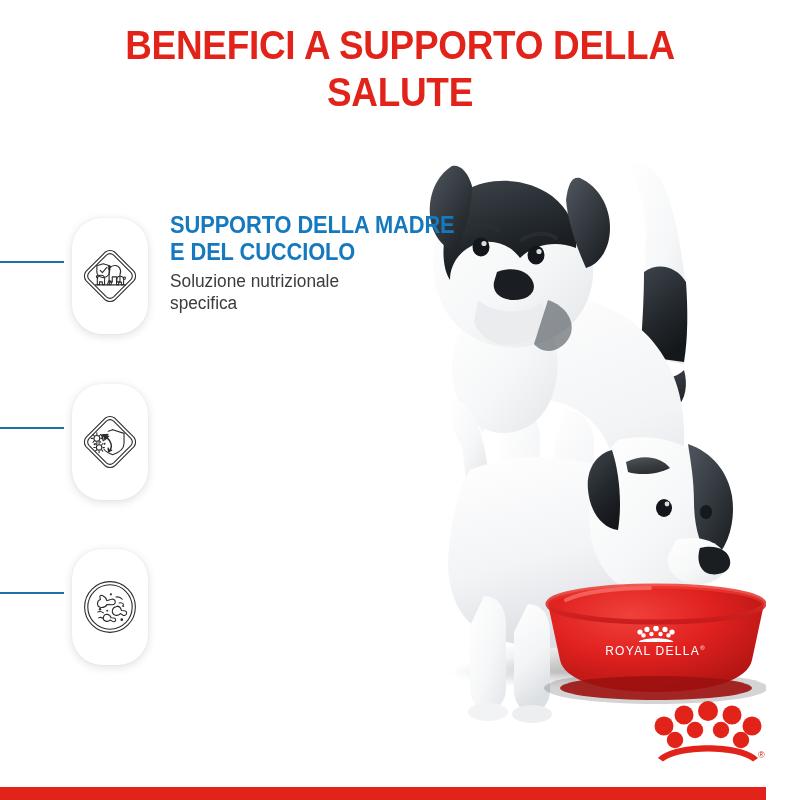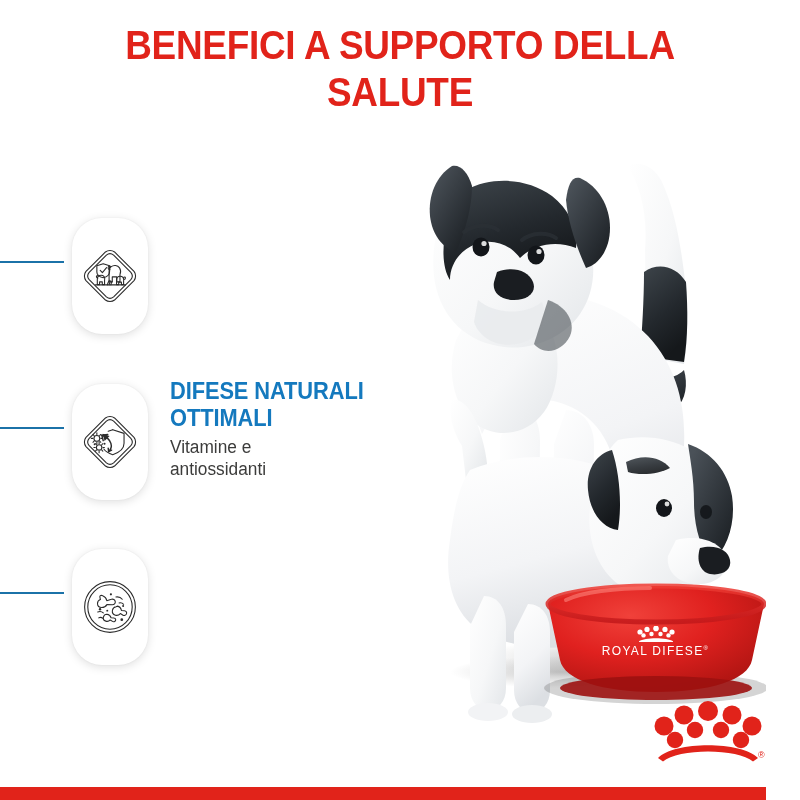--- a/index.html
+++ b/index.html
@@ -363,20 +363,26 @@
 
             <path d="M24.5 18.5 L31.5 20.8 L31.5 27.5 C31.5 30.8 28.8 32.8 24.5 34 C20.2 32.8 17.5 30.8 17.5 27.5 L17.5 20.8 Z"></path>
             <path d="M21.2 25.8 L23.6 28.3 L28.2 22.8"></path>
 
             <path d="M29 41.8 C29.6 39.6 30.4 38 31.3 36.8 M31 41.8 C31.4 39.8 32 38.4 32.8 37.2 M33 41.8 C33.2 40.2 33.6 39 34.2 38"></path>
             <path d="M16 41.8 L49 41.8"></path>
           </g>
         </svg>
       </span>
     </div>
+    <div class="benefit-text">
+      <div class="benefit-title">SUPPORTO DELLA MADRE
+E DEL CUCCIOLO</div>
+      <div class="benefit-sub">Soluzione nutrizionale
+specifica</div>
+    </div>
   </div>
 
   <div class="benefit b1">
     <div class="lead-line"></div>
     <div class="icon-card">
       <span class="glyph">
         <svg viewBox="0 0 64 64" xmlns="http://www.w3.org/2000/svg">
           <g fill="none" stroke="#2b2b2b" stroke-width="1.2" stroke-linejoin="round" stroke-linecap="round">
             <path d="M27 5.5 C29.8 3.2 34.2 3.2 37 5.5 L58.5 27 C60.8 29.8 60.8 34.2 58.5 37 L37 58.5 C34.2 60.8 29.8 60.8 27 58.5 L5.5 37 C3.2 34.2 3.2 29.8 5.5 27 Z"></path>
             <path d="M28 9 C30.3 7.1 33.7 7.1 36 9 L55 28 C56.9 30.3 56.9 33.7 55 36 L36 55 C33.7 56.9 30.3 56.9 28 55 L9 36 C7.1 33.7 7.1 30.3 9 28 Z"></path>
@@ -392,26 +398,20 @@
 
             <circle cx="17.5" cy="28" r="3.2"></circle>
             <path d="M17.5 23.6 L17.5 21.9 M17.5 32.4 L17.5 34.1 M13.1 28 L11.4 28 M21.9 28 L23.6 28 M14.4 24.9 L13.2 23.7 M20.6 31.1 L21.8 32.3 M20.6 24.9 L21.8 23.7 M14.4 31.1 L13.2 32.3"></path>
             <circle cx="20" cy="38" r="3"></circle>
             <path d="M20 33.8 L20 32.2 M20 42.2 L20 43.8 M15.8 38 L14.2 38 M24.2 38 L25.8 38 M17 35 L15.9 33.9 M23 41 L24.1 42.1 M23 35 L24.1 33.9 M17 41 L15.9 42.1"></path>
             <circle cx="26" cy="34" r="1.1" fill="#2b2b2b" stroke="none"></circle>
             <circle cx="15" cy="34.5" r="1" fill="#2b2b2b" stroke="none"></circle>
           </g>
         </svg>
       </span>
-    </div>
-    <div class="benefit-text">
-      <div class="benefit-title">DIFESE NATURALI
-OTTIMALI</div>
-      <div class="benefit-sub">Vitamine e
-antiossidanti</div>
     </div>
   </div>
 
   <div class="benefit b2">
     <div class="lead-line"></div>
     <div class="icon-card">
       <span class="glyph">
         <svg viewBox="0 0 64 64" xmlns="http://www.w3.org/2000/svg">
           <g fill="none" stroke="#2b2b2b" stroke-width="1.2" stroke-linejoin="round" stroke-linecap="round">
             <circle cx="32" cy="32" r="28"></circle>
@@ -447,21 +447,21 @@
             <circle cx="29" cy="3.4" r="2.6"></circle>
           <circle cx="36" cy="6" r="2.6"></circle>
           <circle cx="7.5" cy="9.4" r="2.2"></circle>
             <circle cx="15.5" cy="8" r="2.2"></circle>
           <circle cx="24.5" cy="8" r="2.2"></circle>
             <circle cx="32.5" cy="9.4" r="2.2"></circle>
           <path d="M3 15.2 C9 11.2 31 11.2 37 15.2 L37 16 L3 16 Z"></path>
         </g>
       </svg>
     </span>
-    <div class="bowl-label"><span>ROYAL DIFESE</span><sup>®</sup></div>
+    <div class="bowl-label"><span>ROYAL DELLA</span><sup>®</sup></div>
   </div>
 
   <div class="brand-logo">
     <svg width="120" height="62" viewBox="0 0 120 62" xmlns="http://www.w3.org/2000/svg">
       <g fill="#E1231A">
         <circle cx="16" cy="26" r="9.5"></circle>
         <circle cx="36" cy="15" r="9.5"></circle>
         <circle cx="60" cy="11" r="10"></circle>
         <circle cx="84" cy="15" r="9.5"></circle>
         <circle cx="104" cy="26" r="9.5"></circle>

